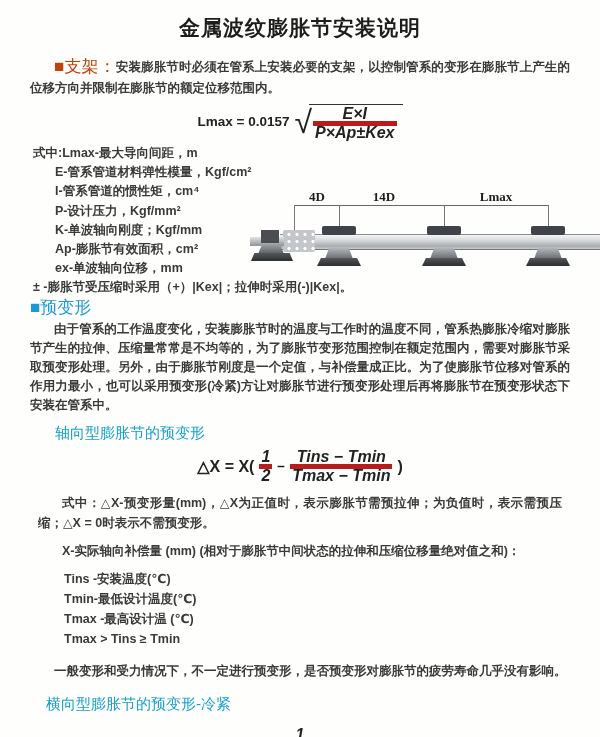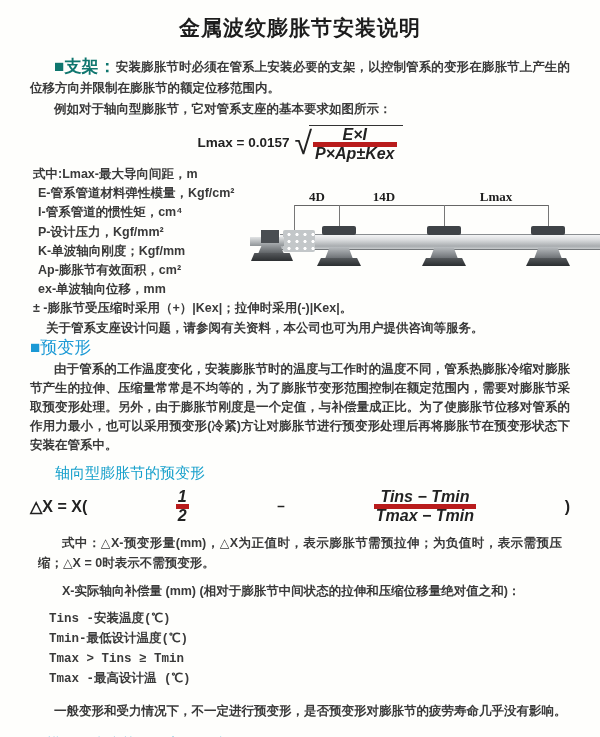--- a/index.html
+++ b/index.html
@@ -16,57 +16,57 @@
   .title{
     padding-top:13px;margin:0;text-align:center;
     font-size:21px;line-height:29px;font-weight:700;color:#1d1d1d;
     letter-spacing:1px;
   }
   .content{padding:0 30px;font-size:12.5px;font-weight:600;}
   .para{margin:0;line-height:21px;text-align:justify;}
   .p1{margin-top:14px;}
   .p1 .indent{display:inline-block;width:24px;}
   .sec-head-inline{
-    color:#0f766e;font-size:17px;font-weight:700;vertical-align:-1px;
+    color:#c2410c;font-size:17px;font-weight:400;vertical-align:-1px;
   }
   .p-example{text-indent:24px;}
   
   .formula{
     display:flex;justify-content:center;align-items:center;gap:5px;
     font-family:Liberation Sans, sans-serif;
     font-weight:700;color:#222;font-size:13.5px;
   }
   .formula1{margin-top:3px;height:39px;}
   .sqrt{display:inline-flex;align-items:center;}
   .sqrt-sym{font-size:32px;font-weight:400;line-height:30px;}
   .radicand{border-top:1.5px solid #333;padding:2px 6px 0 4px;margin-left:-3px;}
   .frac{display:inline-flex;flex-direction:column;align-items:center;
         font-size:16px;line-height:14px;font-style:italic;}
   .frac .den{border-top:5px solid #b91c1c;padding:0 2px;}
   .frac .num{padding:0 2px;}
-  .formula2{margin-top:6px;height:36px;justify-content:space-between;}
+  .formula2{margin-top:6px;height:36px;}
   .formula2 .paren{font-size:16px;font-weight:700;}
   .formula3{margin-top:5px;height:32px;}
   
   .defs{margin-top:3px;line-height:19.2px;font-size:12.5px;}
   .def-main{margin-left:3px;}
-  .def-sub{margin-left:8px;}
+  .def-sub{margin-left:25px;}
   .def-para{text-indent:16px;}
   
   .sec-head{
     margin:0;color:#1b99d5;font-size:17px;font-weight:400;line-height:20px;
   }
   .p-predeform{margin-top:2px;line-height:19px;text-indent:24px;}
   .sub-head{
     margin:8px 0 0 25px;color:#17a0cb;font-size:15px;font-weight:400;line-height:20px;
   }
   .sub-head2{margin-left:16px;}
   .p-note{line-height:20px;text-indent:24px;margin:8px;text-align:justify;}
   .line{line-height:20px;margin-left:25px;}
-  .line-indent{margin-left:19px;font-family:Liberation Mono, monospace;}
+  .line-indent{margin-left:34px;}
   .p-final{line-height:20px;text-indent:24px;}
   
   .diagram{position:absolute;left:250px;top:190px;width:356px;height:97px;}
   .dim-line{position:absolute;left:44px;top:15px;width:254px;height:1px;background:#666;}
   .tick{position:absolute;top:15px;width:1px;height:29px;background:#777;}
   .t1{left:44px;}.t2{left:89px;}.t3{left:194px;}.t4{left:298px;}
   .dlabel{
     position:absolute;top:0;text-align:center;
     font-family:"Liberation Serif","DejaVu Serif",serif;
     font-weight:700;font-size:13px;color:#1e1e1e;line-height:14px;
@@ -110,21 +110,20 @@
 </head>
 <body>
 
 <div class="page">
 
   <h1 class="title">金属波纹膨胀节安装说明</h1>
 
   <div class="content">
 
     <p class="para p1"><span class="indent"></span><span class="sec-head-inline">■支架：</span><span>安装膨胀节时必须在管系上安装必要的支架，以控制管系的变形在膨胀节上产生的位移方向并限制在膨胀节的额定位移范围内。</span></p>
-    <p class="para p-example">例如对于轴向型膨胀节，它对管系支座的基本要求如图所示：</p>
 
     <div class="formula formula1">
       <span>Lmax = 0.0157</span>
       <span class="sqrt">
         <span class="sqrt-sym">√</span>
         <span class="radicand">
           <span class="frac">
             <span class="num">E×I</span>
             <span class="den">P×Ap±Kex</span>
           </span>
@@ -134,21 +133,20 @@
 
     <div class="defs">
       <div class="def-main">式中:Lmax-最大导向间距，m</div>
       <div class="def-sub">E-管系管道材料弹性模量，Kgf/cm²</div>
       <div class="def-sub">I-管系管道的惯性矩，cm⁴</div>
       <div class="def-sub">P-设计压力，Kgf/mm²</div>
       <div class="def-sub">K-单波轴向刚度；Kgf/mm</div>
       <div class="def-sub">Ap-膨胀节有效面积，cm²</div>
       <div class="def-sub">ex-单波轴向位移，mm</div>
       <div class="def-main">± -膨胀节受压缩时采用（+）|Kex|；拉伸时采用(-)|Kex|。</div>
-      <div class="def-para">关于管系支座设计问题，请参阅有关资料，本公司也可为用户提供咨询等服务。</div>
     </div>
 
     <h2 class="sec-head">■预变形</h2>
     <p class="para p-predeform">由于管系的工作温度变化，安装膨胀节时的温度与工作时的温度不同，管系热膨胀冷缩对膨胀节产生的拉伸、压缩量常常是不均等的，为了膨胀节变形范围控制在额定范围内，需要对膨胀节采取预变形处理。另外，由于膨胀节刚度是一个定值，与补偿量成正比。为了使膨胀节位移对管系的作用力最小，也可以采用预变形(冷紧)方让对膨胀节进行预变形处理后再将膨胀节在预变形状态下安装在管系中。</p>
 
     <h3 class="sub-head">轴向型膨胀节的预变形</h3>
 
     <div class="formula formula2">
       <span class="paren">△X = X(</span>
       <span class="frac">
@@ -160,22 +158,22 @@
         <span class="num">Tins − Tmin</span>
         <span class="den">Tmax − Tmin</span>
       </span>
       <span class="paren">)</span>
     </div>
 
     <p class="p-note">式中：△X-预变形量(mm)，△X为正值时，表示膨胀节需预拉伸；为负值时，表示需预压缩；△X = 0时表示不需预变形。</p>
     <p class="p-note">X-实际轴向补偿量 (mm) (相对于膨胀节中间状态的拉伸和压缩位移量绝对值之和)：</p>
     <div class="line line-indent">Tins -安装温度(℃)</div>
     <div class="line line-indent">Tmin-最低设计温度(℃)</div>
+    <div class="line line-indent">Tmax -最高设计温 (℃)</div>
     <div class="line line-indent">Tmax &gt; Tins ≥ Tmin</div>
-    <div class="line line-indent">Tmax -最高设计温 (℃)</div>
     <p class="p-final">一般变形和受力情况下，不一定进行预变形，是否预变形对膨胀节的疲劳寿命几乎没有影响。</p>
 
     <h3 class="sub-head sub-head2">横向型膨胀节的预变形-冷紧</h3>
 
     <div class="formula formula3">
 
       <span class="frac">
         <span class="num">1</span>
 
       </span>

